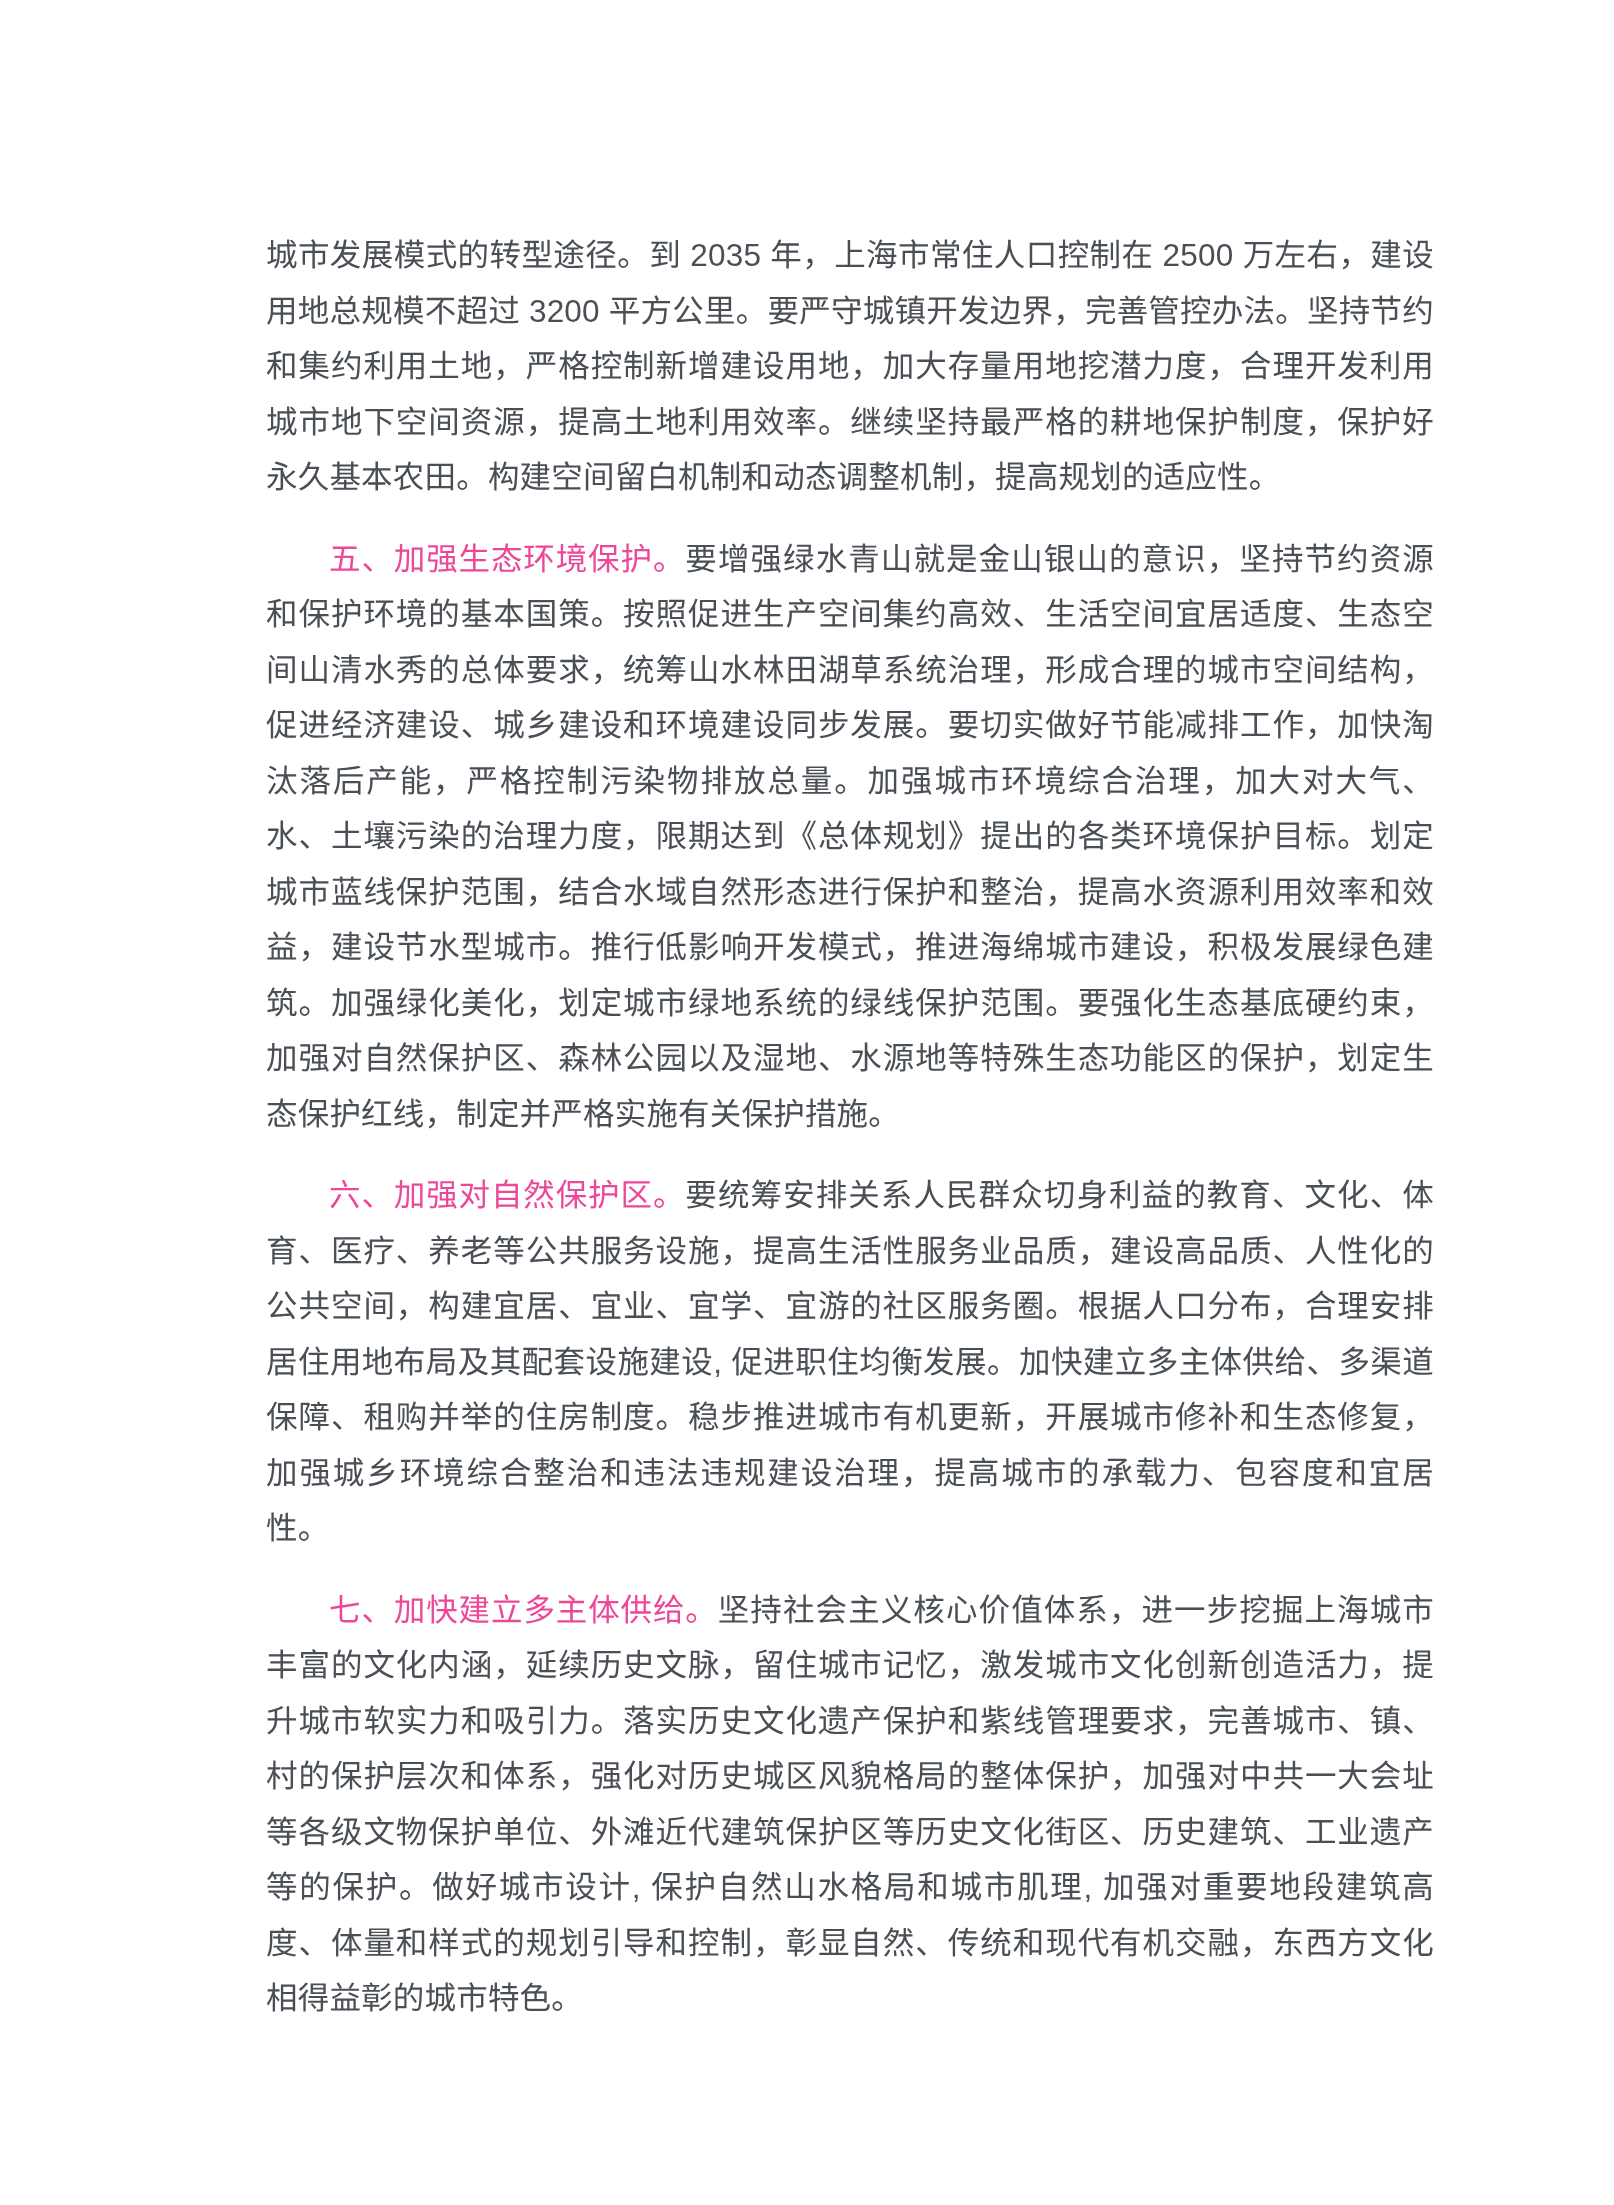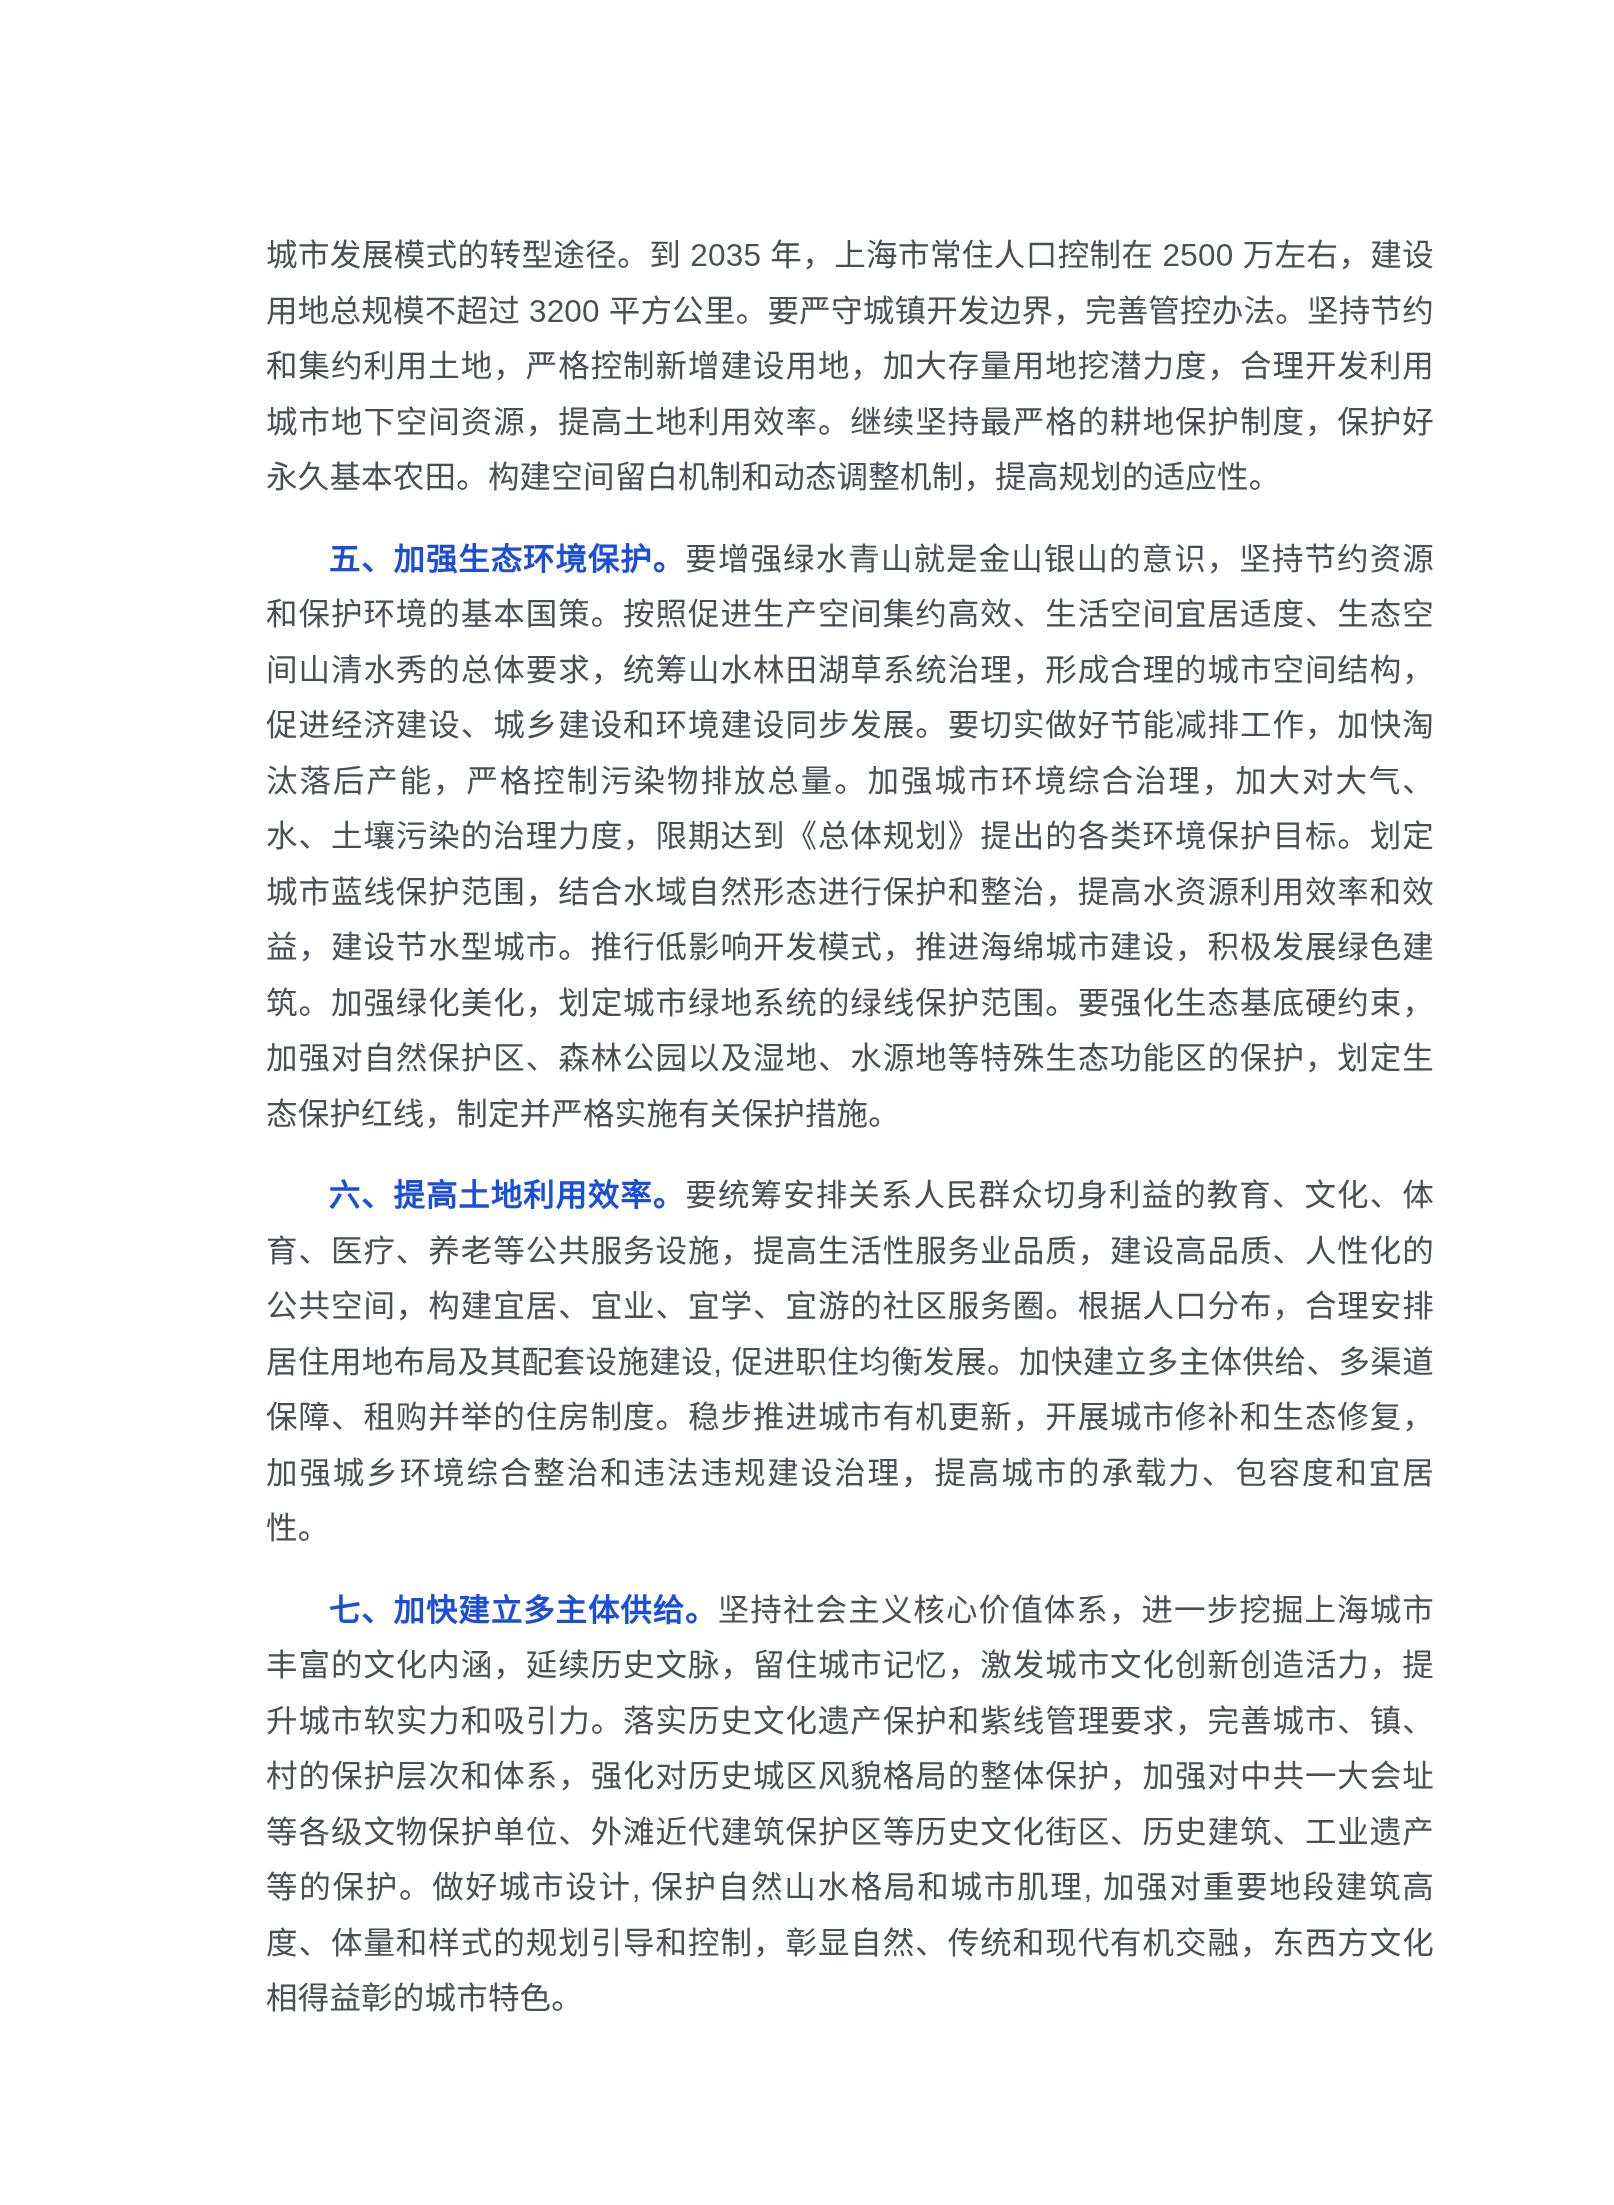--- a/index.html
+++ b/index.html
@@ -41,22 +41,22 @@
 
   .para + .para {
     margin-top: 26px;
   }
 
   .para.indent {
     text-indent: 63px;
   }
 
   .para .lead {
-    font-weight: bold;
-    color: #1d4ed8;
+    font-weight: normal;
+    color: #ec4899;
     letter-spacing: 0px;
   }
 
   
   .para.cont {
     text-indent: 0;
   }
 </style>
 </head>
 <body>
@@ -66,21 +66,21 @@
 
     <p class="para cont">
       <span class="body">城市发展模式的转型途径。到 2035 年，上海市常住人口控制在 2500 万左右，建设用地总规模不超过 3200 平方公里。要严守城镇开发边界，完善管控办法。坚持节约和集约利用土地，严格控制新增建设用地，加大存量用地挖潜力度，合理开发利用城市地下空间资源，提高土地利用效率。继续坚持最严格的耕地保护制度，保护好永久基本农田。构建空间留白机制和动态调整机制，提高规划的适应性。</span>
     </p>
 
     <p class="para indent">
       <span class="lead">五、加强生态环境保护。</span><span class="body">要增强绿水青山就是金山银山的意识，坚持节约资源和保护环境的基本国策。按照促进生产空间集约高效、生活空间宜居适度、生态空间山清水秀的总体要求，统筹山水林田湖草系统治理，形成合理的城市空间结构，促进经济建设、城乡建设和环境建设同步发展。要切实做好节能减排工作，加快淘汰落后产能，严格控制污染物排放总量。加强城市环境综合治理，加大对大气、水、土壤污染的治理力度，限期达到《总体规划》提出的各类环境保护目标。划定城市蓝线保护范围，结合水域自然形态进行保护和整治，提高水资源利用效率和效益，建设节水型城市。推行低影响开发模式，推进海绵城市建设，积极发展绿色建筑。加强绿化美化，划定城市绿地系统的绿线保护范围。要强化生态基底硬约束，加强对自然保护区、森林公园以及湿地、水源地等特殊生态功能区的保护，划定生态保护红线，制定并严格实施有关保护措施。</span>
     </p>
 
     <p class="para indent">
-      <span class="lead">六、提高土地利用效率。</span><span class="body">要统筹安排关系人民群众切身利益的教育、文化、体育、医疗、养老等公共服务设施，提高生活性服务业品质，建设高品质、人性化的公共空间，构建宜居、宜业、宜学、宜游的社区服务圈。根据人口分布，合理安排居住用地布局及其配套设施建设, 促进职住均衡发展。加快建立多主体供给、多渠道保障、租购并举的住房制度。稳步推进城市有机更新，开展城市修补和生态修复，加强城乡环境综合整治和违法违规建设治理，提高城市的承载力、包容度和宜居性。</span>
+      <span class="lead">六、加强对自然保护区。</span><span class="body">要统筹安排关系人民群众切身利益的教育、文化、体育、医疗、养老等公共服务设施，提高生活性服务业品质，建设高品质、人性化的公共空间，构建宜居、宜业、宜学、宜游的社区服务圈。根据人口分布，合理安排居住用地布局及其配套设施建设, 促进职住均衡发展。加快建立多主体供给、多渠道保障、租购并举的住房制度。稳步推进城市有机更新，开展城市修补和生态修复，加强城乡环境综合整治和违法违规建设治理，提高城市的承载力、包容度和宜居性。</span>
     </p>
 
     <p class="para indent">
       <span class="lead">七、加快建立多主体供给。</span><span class="body">坚持社会主义核心价值体系，进一步挖掘上海城市丰富的文化内涵，延续历史文脉，留住城市记忆，激发城市文化创新创造活力，提升城市软实力和吸引力。落实历史文化遗产保护和紫线管理要求，完善城市、镇、村的保护层次和体系，强化对历史城区风貌格局的整体保护，加强对中共一大会址等各级文物保护单位、外滩近代建筑保护区等历史文化街区、历史建筑、工业遗产等的保护。做好城市设计, 保护自然山水格局和城市肌理, 加强对重要地段建筑高度、体量和样式的规划引导和控制，彰显自然、传统和现代有机交融，东西方文化相得益彰的城市特色。</span>
     </p>
 
   </div>
 </div>
 
 </body></html>

